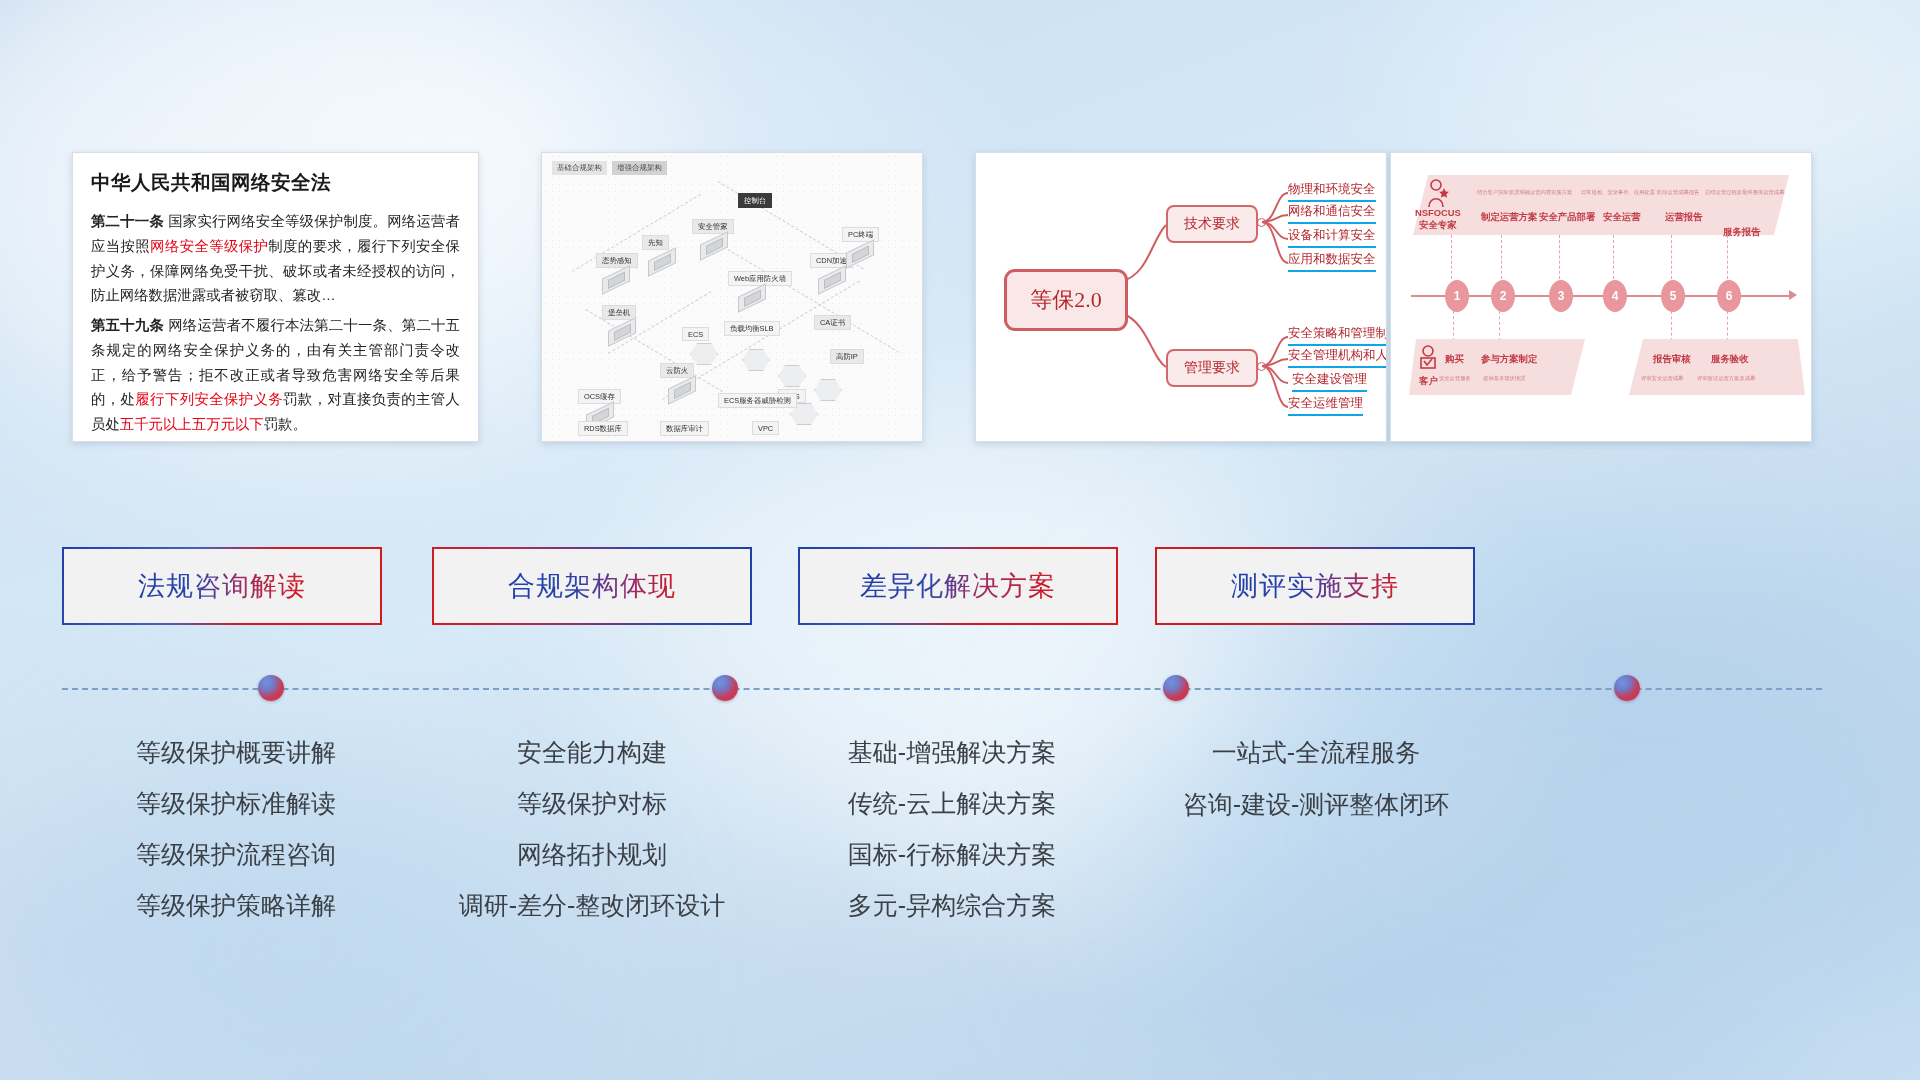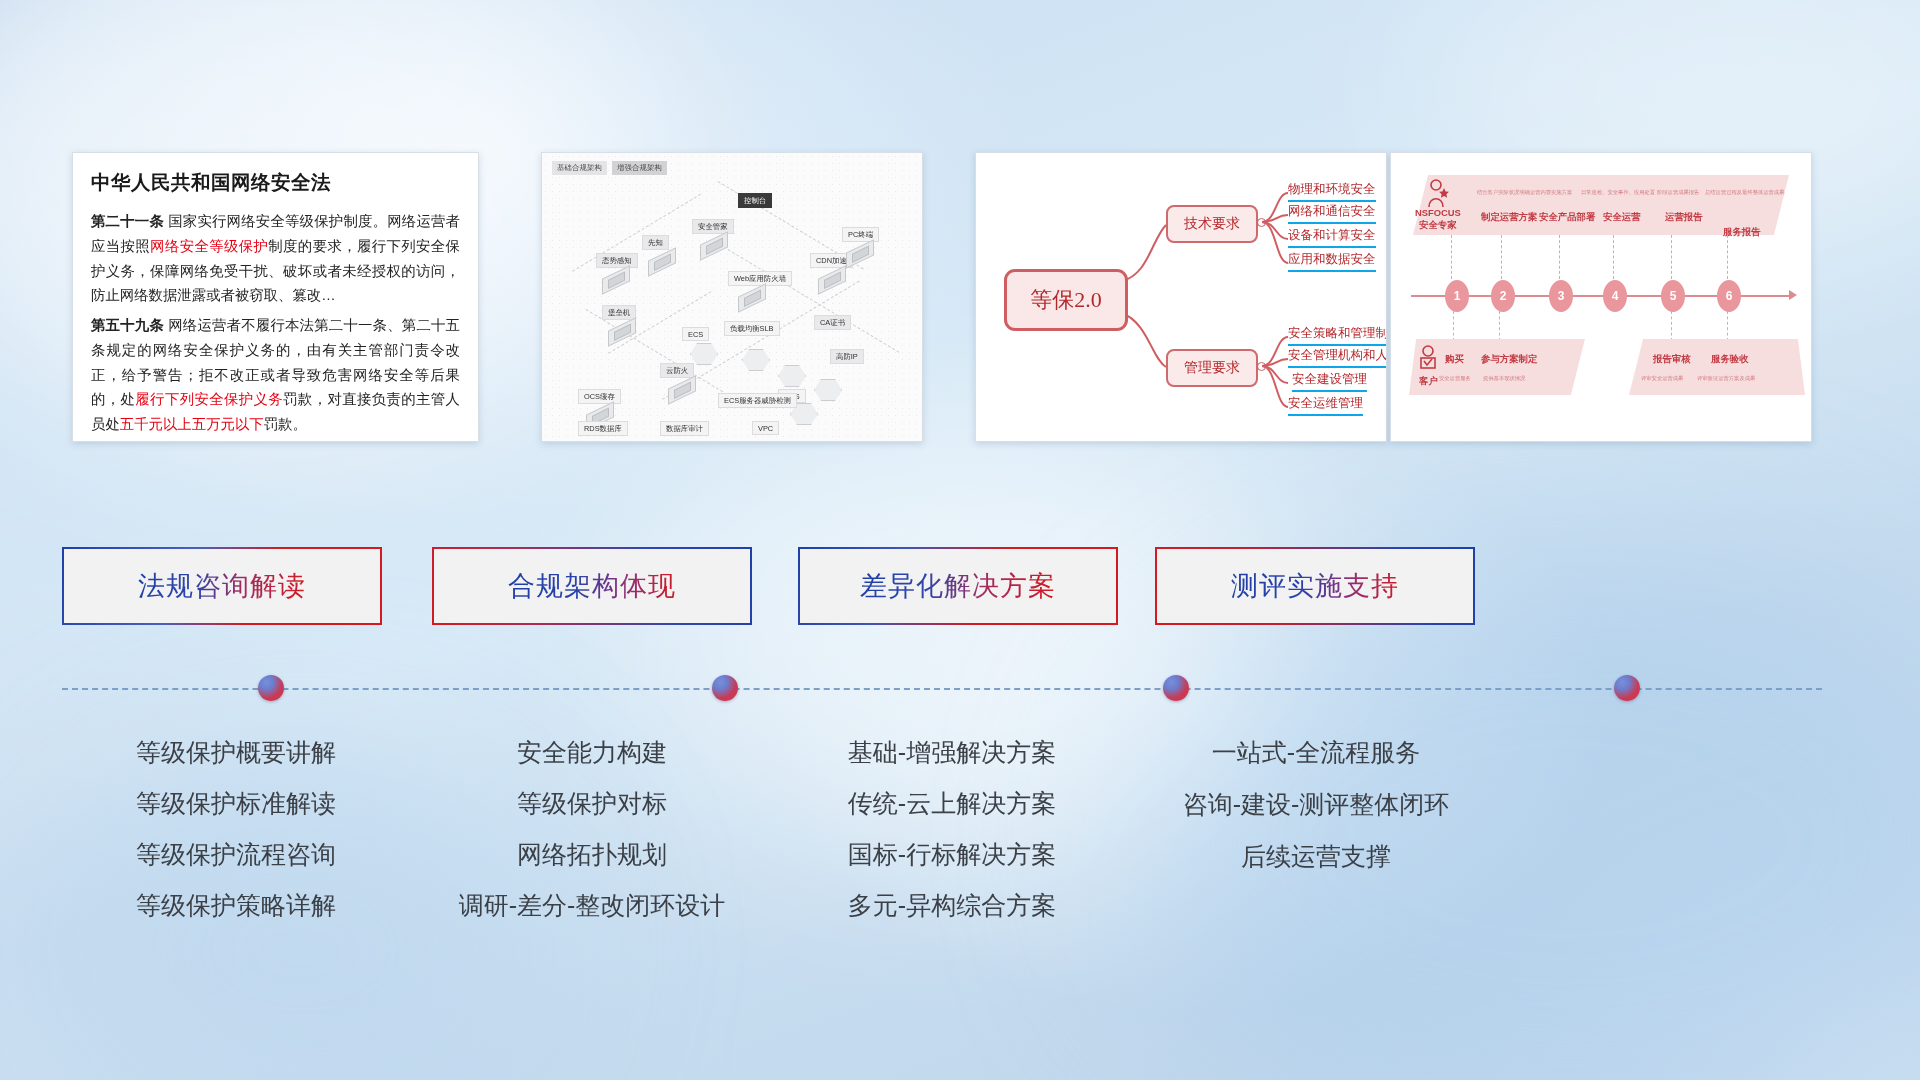--- a/index.html
+++ b/index.html
@@ -386,16 +386,15 @@
   </div>
   <div class="col c3">
     <div class="li">基础-增强解决方案</div>
     <div class="li">传统-云上解决方案</div>
     <div class="li">国标-行标解决方案</div>
     <div class="li">多元-异构综合方案</div>
   </div>
   <div class="col c4">
     <div class="li">一站式-全流程服务</div>
     <div class="li">咨询-建设-测评整体闭环</div>
-    <div class="li">后续运营支撑</div>
   </div>
 
 </div>
 
 </body></html>

